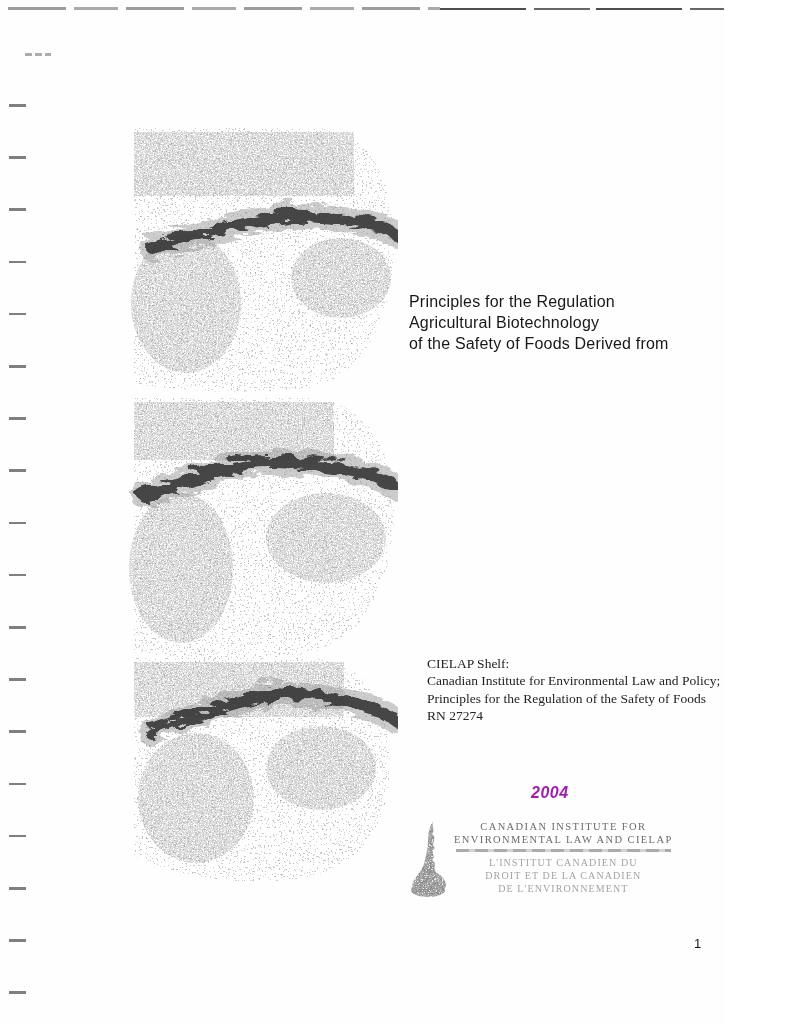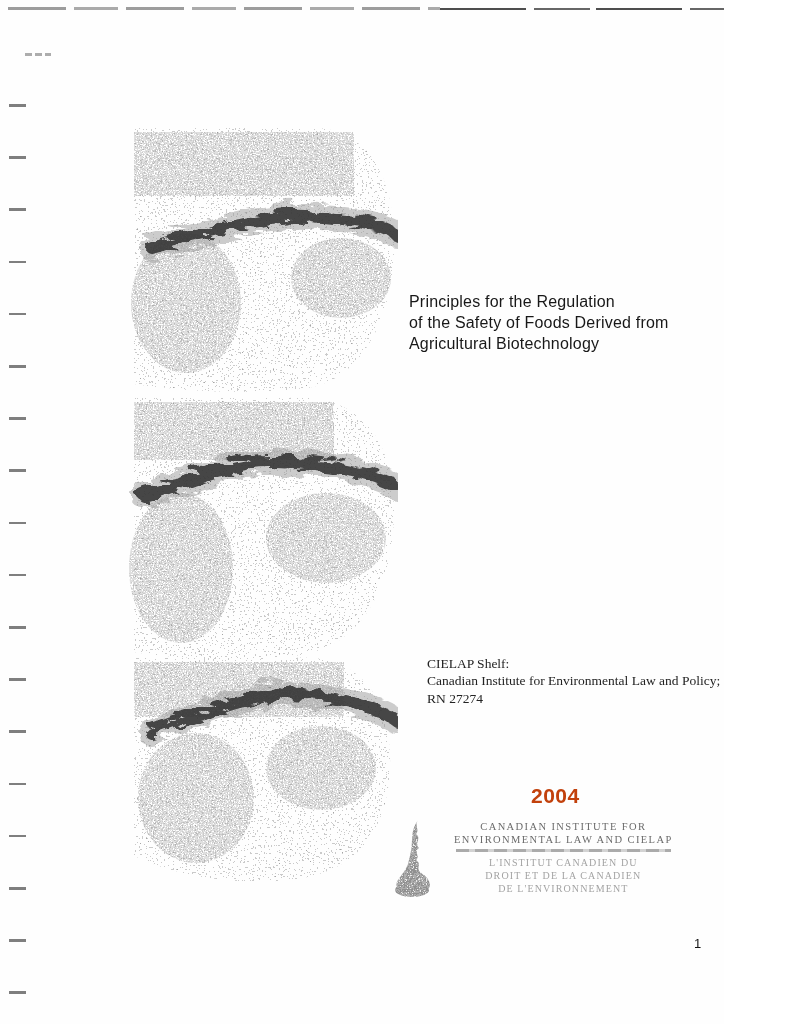--- a/index.html
+++ b/index.html
@@ -26,24 +26,24 @@
 
   
   .title { position:absolute; left:409px; top:291px; font-size:16px; line-height:21px;
     color:#181818; letter-spacing:.2px; font-weight:500; }
 
   
   .catalog { position:absolute; left:427px; top:655px; font-size:13.5px; line-height:17.4px; color:#232323;font-family:Liberation Serif, serif; }
   .catalog .rn { }
 
   
-  .year { position:absolute; left:531px; top:784px; font-size:21px; font-weight:bold; color:#c2410c; letter-spacing:.5px; }
+  .year { position:absolute; left:531px; top:784px; font-size:16px; font-weight:bold; color:#a21caf; letter-spacing:.5px;font-style:italic; }
 
   
-  .logo { position:absolute; left:392px; top:818px; width:232px; display:flex;gap:16px; }
+  .logo { position:absolute; left:408px; top:818px; width:232px; display:flex; }
   .logo-mark { width:46px; height:80px; flex:0 0 46px; }
   .logo-text { flex:1; padding-top:2px; }
   .logo-en { font-family:"Liberation Serif", serif; font-size:10.5px; line-height:13px;
     letter-spacing:1.4px; color:#6b6b6b; text-align:center; white-space:nowrap; }
   .logo-divider { height:3px; margin:3px 2px 4px 2px; opacity:.75;
     background:repeating-linear-gradient(90deg,#8f8f8f 0 13px,#c4c4c4 13px 19px); }
   .logo-fr { font-family:"Liberation Serif", serif; font-size:10px; line-height:13px;
     letter-spacing:1.1px; color:#a3a3a3; text-align:center; white-space:nowrap; }
 
   .page-number { position:absolute; left:694px; top:936px; font-size:13px; color:#141414; }
@@ -108,27 +108,28 @@
         <path d="M14,374 C55,362 100,338 145,340 C195,342 246,350 268,366" stroke="#9a9a9a" stroke-opacity="0.5" stroke-width="26"></path>
         <path d="M14,374 C55,362 100,338 145,340 C195,342 246,350 268,366" stroke="#2f2f2f" stroke-opacity="0.85" stroke-width="12" stroke-dasharray="34 6 22 5 38 7"></path>
         <path d="M20,610 C62,596 115,570 158,572 C205,574 248,584 268,600" stroke="#9a9a9a" stroke-opacity="0.5" stroke-width="26"></path>
         <path d="M20,610 C62,596 115,570 158,572 C205,574 248,584 268,600" stroke="#2f2f2f" stroke-opacity="0.85" stroke-width="12" stroke-dasharray="28 6 20 6 42 5"></path>
       </g>
     </svg>
   </div>
 
   <div class="title">
     <div>Principles for the Regulation</div>
+    <div>Agricultural Biotechnology</div>
     <div>of the Safety of Foods Derived from</div>
-    <div>Agricultural Biotechnology</div>
   </div>
 
   <div class="catalog">
     <div>CIELAP Shelf:</div>
     <div>Canadian Institute for Environmental Law and Policy;</div>
+    <div>Principles for the Regulation of the Safety of Foods</div>
     <div class="rn">RN 27274</div>
   </div>
 
   <div class="year">2004</div>
 
   <div class="logo">
     <svg class="logo-mark" viewBox="0 0 46 80" xmlns="http://www.w3.org/2000/svg">
       <defs>
         <filter id="dm" x="-10%" y="-10%" width="120%" height="120%">
           <feTurbulence type="fractalNoise" baseFrequency="0.7" numOctaves="2" seed="9" result="n"></feTurbulence>

